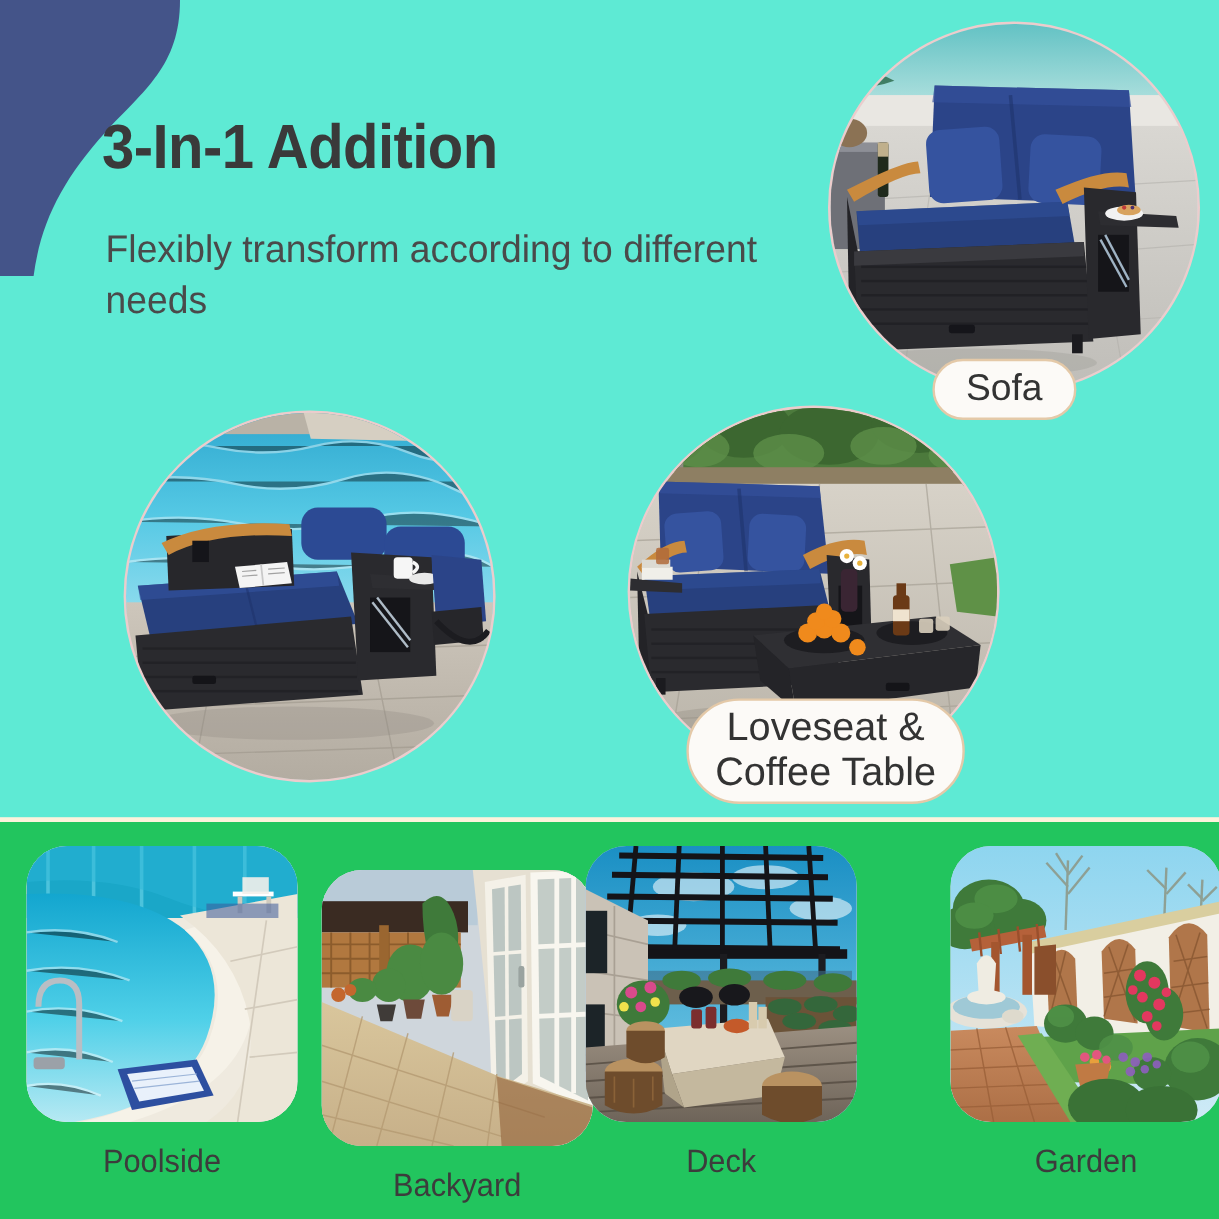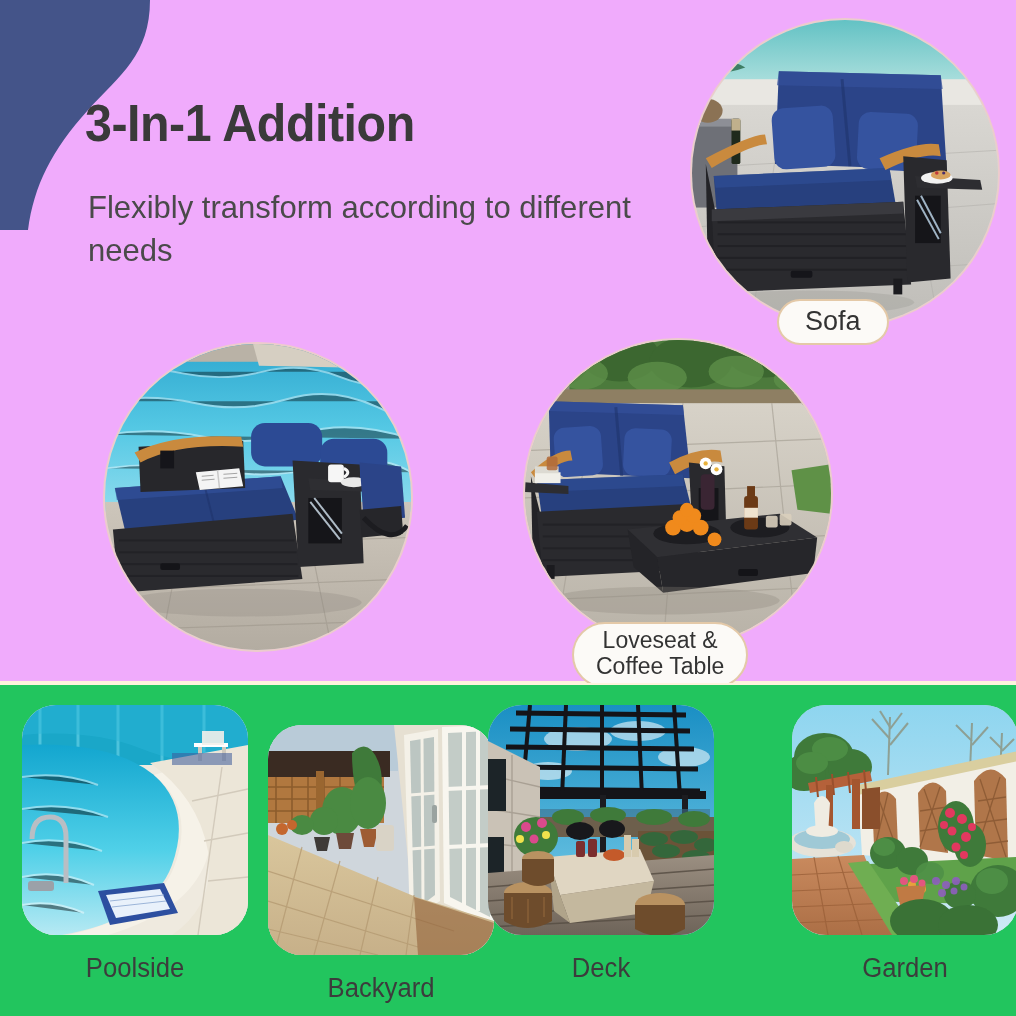--- a/index.html
+++ b/index.html
@@ -7,21 +7,21 @@
   body {
     font-family: "Liberation Sans", sans-serif;
     background:#ffffff;
     overflow:hidden;
     position:relative;
   }
 
   
   #hero {
     position:absolute; left:0; top:0; width:1016px; height:683px;
-    background:#f0abfc; overflow:hidden;
+    background:#5eead4; overflow:hidden;
   }
   #corner-wave { position:absolute; left:0; top:0; width:260px; height:230px; }
 
   #headline {
     position:absolute; left:85px; top:96px;
     font-size:52px; font-weight:bold; color:#3a3a3a;
     letter-spacing:-0.5px; line-height:1.05;
     font-family:"Liberation Sans", sans-serif;
     transform:scaleX(0.93); transform-origin:left center;
     white-space:nowrap;
@@ -39,26 +39,26 @@
   }
   .cimg { position:absolute; inset:0; }
 
   #circle-sofa    { left:690px; top:18px;  width:310px; height:310px; }
   #circle-daybed  { left:103px; top:342px; width:310px; height:310px; }
   #circle-loveseat{ left:523px; top:338px; width:310px; height:310px; }
 
   
   .pill {
     position:absolute; background:#fcfaf7; border:2px solid #e4c9a8;
-    border-radius:60px; color:#333; font-size:27px; text-align:center;
+    border-radius:60px; color:#333; font-size:31px; text-align:center;
     padding:5px 26px 7px; line-height:1.12; white-space:pre-line; z-index:6;
   }
   #pill-sofa     { left:777px; top:299px; }
   #pill-daybed   { left:157px; top:606px; }
-  #pill-loveseat { left:572px; top:622px; font-size:23px; padding:4px 22px 6px; }
+  #pill-loveseat { left:572px; top:582px; font-size:33px; padding:4px 22px 6px; }
 
   
   #divider { position:absolute; left:0; top:681px; width:1016px; height:4px; background:#fdf3dc; }
   #scenes {
     position:absolute; left:0; top:685px; width:1016px; height:331px;
     background:#22c55e;
   }
   .scene { position:absolute; top:20px; width:226px; }
   .thumb {
     width:226px; height:230px; border-radius:34px; overflow:hidden;

